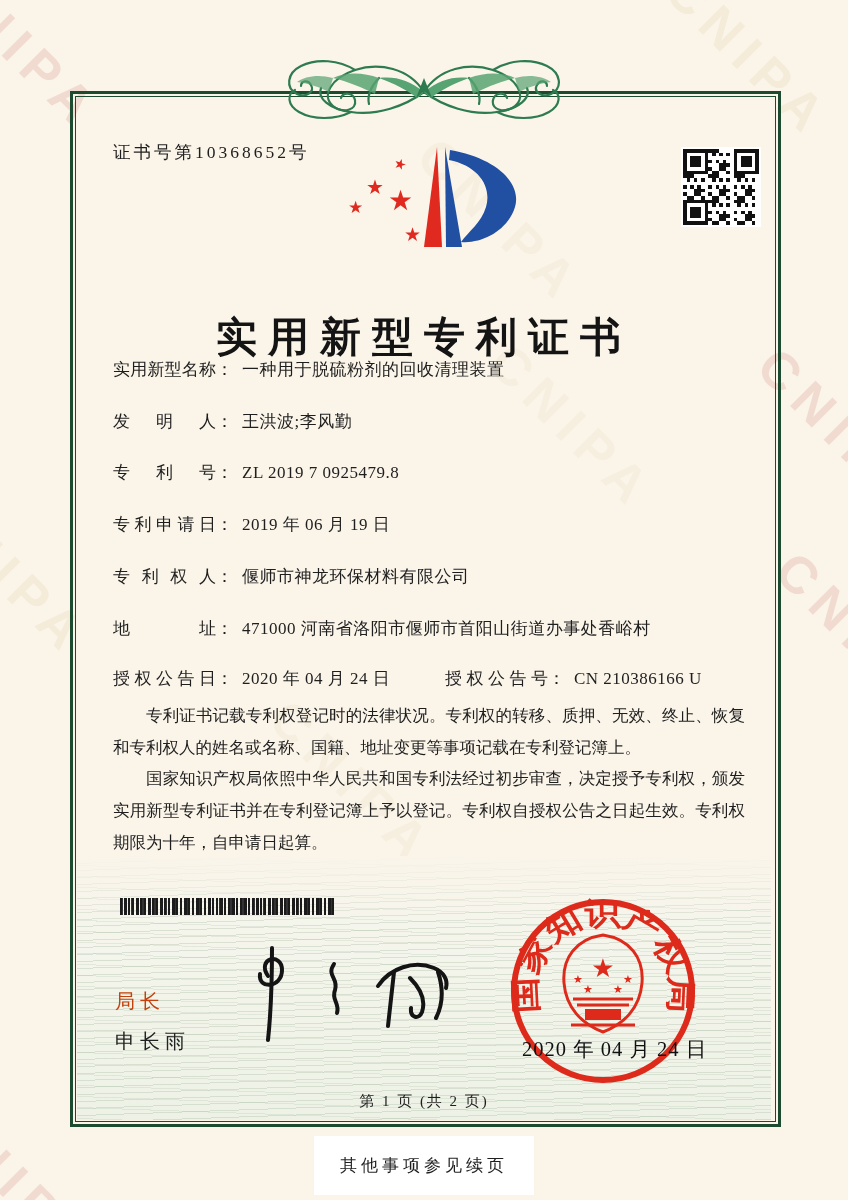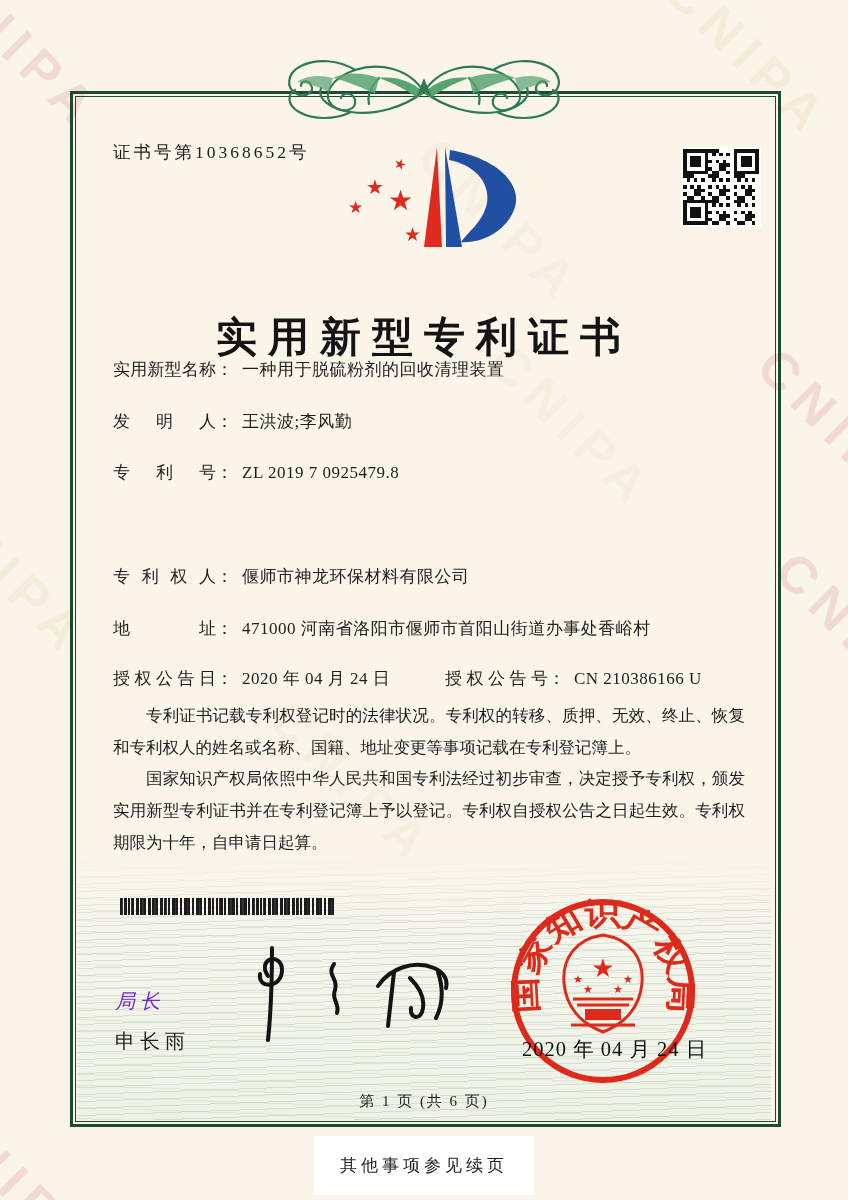--- a/index.html
+++ b/index.html
@@ -61,21 +61,21 @@
   
   .barcode{
     position:absolute;left:120px;top:898px;width:216px;height:17px;z-index:2;
     background:
       repeating-linear-gradient(90deg,#1b1b1b 0 2px,transparent 2px 4px),
       repeating-linear-gradient(90deg,#1b1b1b 0 1px,transparent 1px 6px),
       repeating-linear-gradient(90deg,#333 0 3px,transparent 3px 11px);
   }
   
   .sig-title{position:absolute;left:115px;top:988px;z-index:2;
-    font-family:"Liberation Sans","DejaVu Sans",sans-serif;font-size:20px;letter-spacing:5px;color:#6d28d9;font-style:italic;}
+    font-family:"Liberation Sans","DejaVu Sans",sans-serif;font-size:20px;letter-spacing:5px;color:#c2410c;}
   .sig-name{position:absolute;left:115px;top:1028px;z-index:2;
     font-family:"Liberation Sans","DejaVu Sans",sans-serif;font-size:20px;letter-spacing:5px;color:#222;}
   .sig-hand{position:absolute;left:238px;top:942px;z-index:3;}
   
   .seal{position:absolute;left:505px;top:893px;width:196px;height:196px;z-index:2;}
   .seal-date{position:absolute;left:522px;top:1035px;z-index:4;font-size:20.5px;letter-spacing:1px;color:#101010;}
   
   .page-info{position:absolute;left:0;right:0;top:1092px;z-index:2;text-align:center;font-size:15px;letter-spacing:2px;}
   .note-box{
     position:absolute;left:50%;transform:translateX(-50%);top:1136px;z-index:2;
@@ -584,20 +584,23 @@
   <div class="title">实用新型专利证书</div>
 
   <div class="frow" style="top:358px">
     <span class="flabel">实用新型名称</span><span>：</span><span class="fvalue">一种用于脱硫粉剂的回收清理装置</span>
   </div>
   <div class="frow" style="top:410px">
     <span class="flabel">发明人</span><span>：</span><span class="fvalue">王洪波;李风勤</span>
   </div>
   <div class="frow" style="top:461px">
     <span class="flabel">专利号</span><span>：</span><span class="fvalue">ZL 2019 7 0925479.8</span>
+  </div>
+  <div class="frow" style="top:513px">
+    <span class="flabel">专利申请日</span><span>：</span><span class="fvalue">2019 年 06 月 19 日</span>
   </div>
   <div class="frow" style="top:565px">
     <span class="flabel">专利权人</span><span>：</span><span class="fvalue">偃师市神龙环保材料有限公司</span>
   </div>
   <div class="frow" style="top:617px">
     <span class="flabel">地址</span><span>：</span><span class="fvalue">471000 河南省洛阳市偃师市首阳山街道办事处香峪村</span>
   </div>
 
   <div class="frow" style="top:667px">
     <span>
@@ -647,16 +650,16 @@
       <g stroke="#dd2a1b" stroke-width="3" fill="#dd2a1b">
         <path d="M68,106 H128" fill="none"></path>
         <path d="M72,112 H124" fill="none"></path>
         <rect x="80" y="116" width="36" height="11" stroke="none"></rect>
         <path d="M66,132 H130" fill="none"></path>
       </g>
     </g>
   </svg>
   <div class="seal-date">2020 年 04 月 24 日</div>
 
-  <div class="page-info">第 1 页 (共 6 页)</div>
+  <div class="page-info">第 1 页 (共 2 页)</div>
   <div class="note-box">其他事项参见续页</div>
 
 </div>
 
 </body></html>

